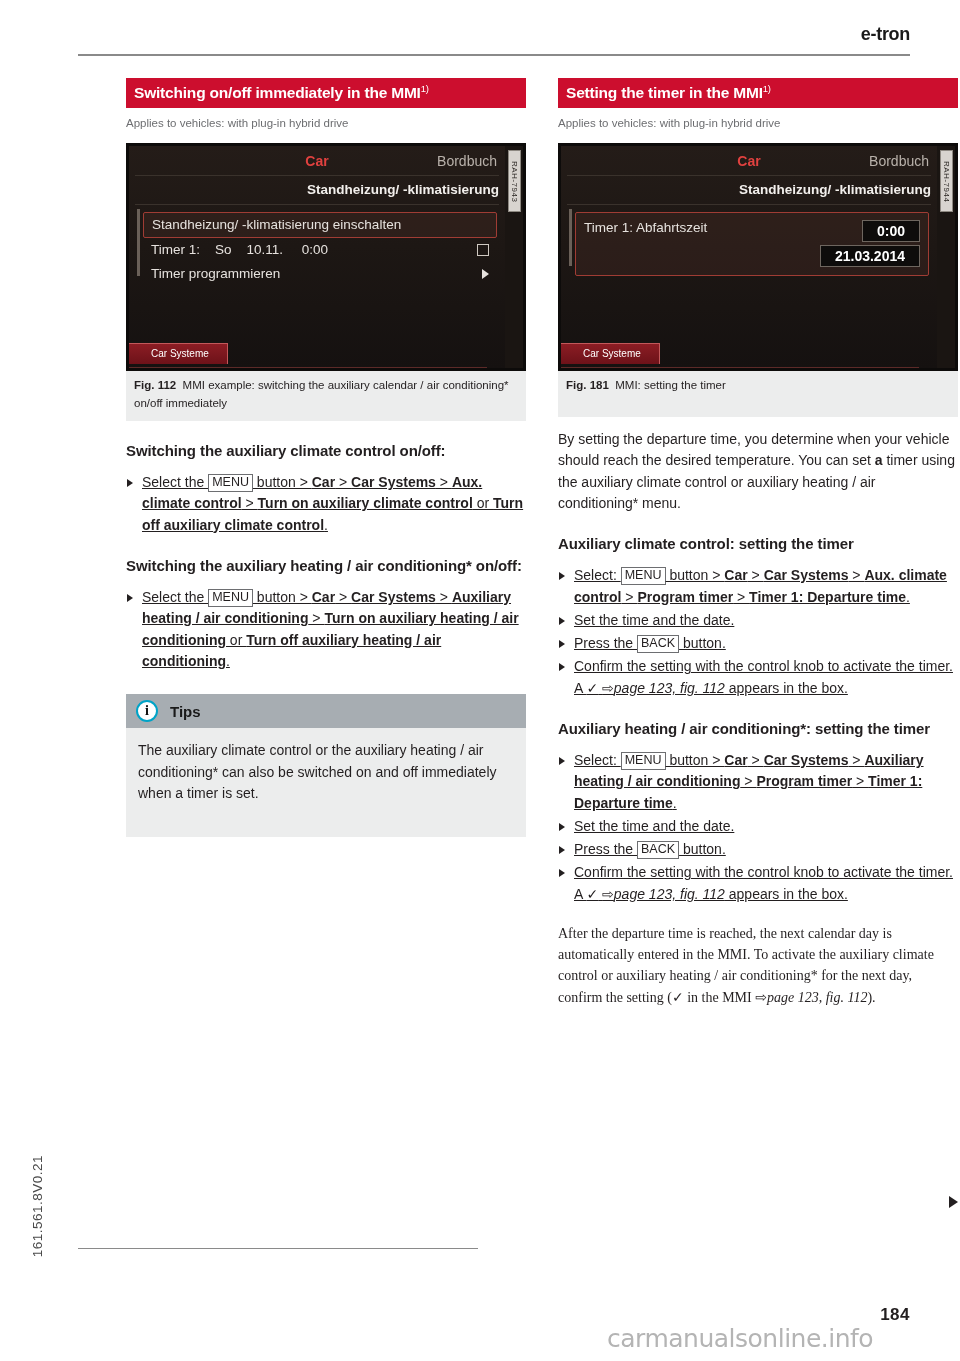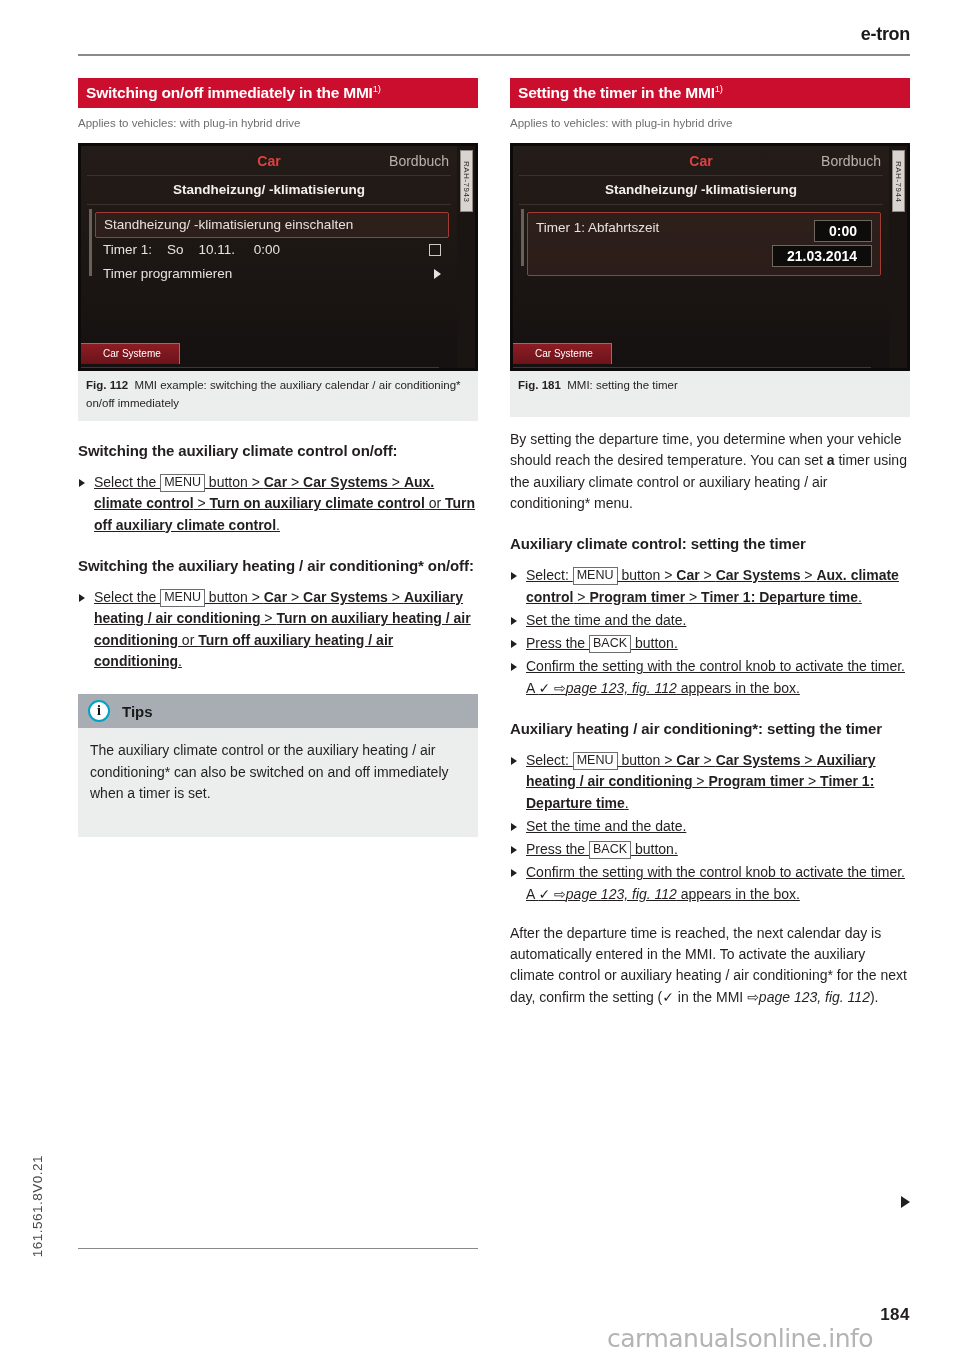--- a/index.html
+++ b/index.html
@@ -28,20 +28,21 @@
     margin-top: 9px;
     height: 2px;
     background: #8a8a8a;
     width: 100%;
   }
 
   
   .column {
     position: absolute;
     width: 400px;
+    margin-left: 48px;
   }
   #left-column  { left: 78px;  top: 78px; }
   #right-column { left: 510px; top: 78px; }
 
   
   .section-bar {
     background: #cc0e2e;
     color: #ffffff;
     font-size: 15.5px;
     font-weight: bold;
@@ -80,21 +81,21 @@
     border-bottom: 1px solid #3a322c;
   }
   .mmi-top-center {
     color: #e0413f; font-weight: bold; font-size: 14px;
   }
   .mmi-top-right {
     position: absolute; right: 2px; top: 50%; transform: translateY(-50%);
     color: #b9b2ab; font-size: 14px;
   }
   .mmi-subtitle {
-    text-align: center;
+    text-align: right;
     color: #f2efec;
     font-weight: bold;
     font-size: 13.5px;
     padding: 6px 0 7px 0;
     border-bottom: 1px solid #3a322c;
   }
   .mmi-list { padding-top: 7px; position: relative; }
   .mmi-list::before {
     content:"";
     position:absolute; left:2px; top:4px; bottom:10px; width:3px;
@@ -421,21 +422,21 @@
     </li>
     <li>Set the time and the date.</li>
     <li>
       <span>Press the </span><span class="kbd">BACK</span><span> button.</span>
     </li>
     <li>
       <span>Confirm the setting with the control knob to activate the timer. A </span><span>✓</span><span> </span><span>⇨</span><i class="ref">page 123, fig. 112</i><span> appears in the box.</span>
     </li>
   </ul>
 
-  <p class="body" style="margin-top:18px;">
+  <p class="body" style="margin-top:18px;font-family:Liberation Serif, serif;">
     <span>After the departure time is reached, the next calendar day is automatically entered in the MMI. To activate the auxiliary climate control or auxiliary heating / air conditioning* for the next day, confirm the setting (</span><span>✓</span><span> in the MMI </span><span>⇨</span><i class="ref">page 123, fig. 112</i><span>).</span>
   </p>
 
   <div class="cont-marker" style="top:1118px;"></div>
 
 </div>
 
 <div id="doc-code">161.561.8V0.21</div>
 
 <div id="footnote-area">

